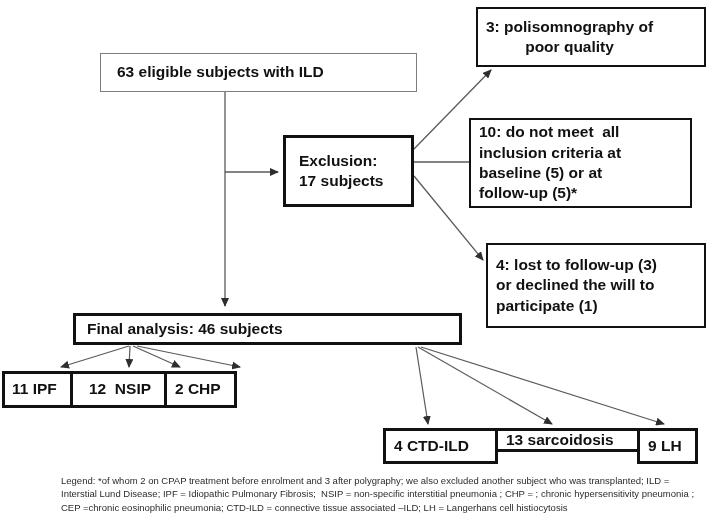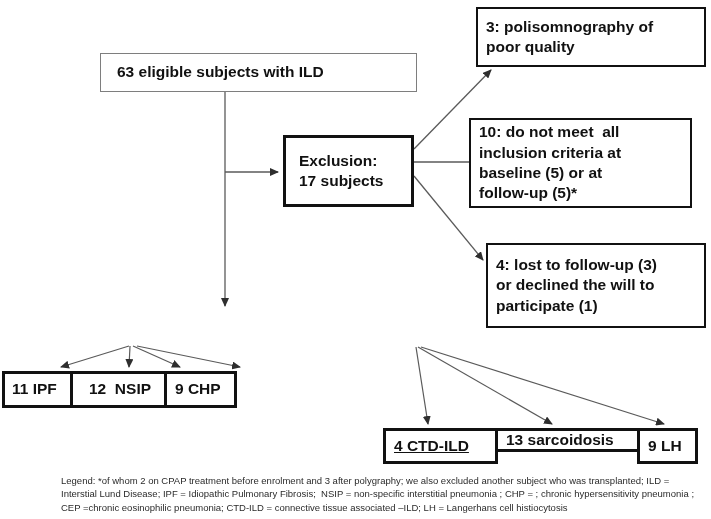--- a/index.html
+++ b/index.html
@@ -52,21 +52,21 @@
 
     <line x1="416" y1="347" x2="428" y2="424" stroke="#5a5a5a" stroke-width="1.2" marker-end="url(#ah)"></line>
     <line x1="418" y1="347" x2="552" y2="424" stroke="#5a5a5a" stroke-width="1.2" marker-end="url(#ah)"></line>
     <line x1="421" y1="347" x2="664" y2="424" stroke="#5a5a5a" stroke-width="1.2" marker-end="url(#ah)"></line>
   </svg>
 
   <div class="box thin" style="left:100px;top:26px;width:317px;height:39px;padding-left:16px;margin-top:27px;">
     <span class="lbl">63 eligible subjects with ILD</span>
   </div>
 
-  <div class="box" style="left:476px;top:7px;width:230px;height:60px;padding-left:8px;">
+  <div class="box" style="left:476px;top:7px;width:230px;height:60px;padding-left:8px;text-align:center;">
     <span class="lbl">3: polisomnography of
 poor quality</span>
   </div>
 
   <div class="box thick" style="left:283px;top:135px;width:131px;height:72px;padding-left:13px;">
     <span class="lbl">Exclusion:
 17 subjects</span>
   </div>
 
   <div class="box" style="left:469px;top:118px;width:223px;height:90px;padding-left:8px;">
@@ -75,32 +75,35 @@
 baseline (5) or at
 follow-up (5)*</span>
   </div>
 
   <div class="box" style="left:486px;top:243px;width:220px;height:85px;padding-left:8px;">
     <span class="lbl">4: lost to follow-up (3)
 or declined the will to
 participate (1)</span>
   </div>
 
+  <div class="box thick" style="left:73px;top:313px;width:389px;height:32px;padding-left:11px;">
+    <span class="lbl">Final analysis: 46 subjects</span>
+  </div>
 
   <div class="box thick" style="left:2px;top:371px;width:71px;height:37px;padding-left:7px;">
     <span class="lbl">11 IPF</span>
   </div>
   <div class="box thick" style="left:70px;top:371px;width:97px;height:37px;padding-left:16px;">
     <span class="lbl">12  NSIP</span>
   </div>
   <div class="box thick" style="left:164px;top:371px;width:73px;height:37px;padding-left:8px;">
-    <span class="lbl">9 CHP</span>
+    <span class="lbl">2 CHP</span>
   </div>
 
-  <div class="box thick" style="left:383px;top:428px;width:115px;height:36px;padding-left:8px;text-decoration:underline;">
+  <div class="box thick" style="left:383px;top:428px;width:115px;height:36px;padding-left:8px;">
     <span class="lbl">4 CTD-ILD</span>
   </div>
   <div class="box thick" style="left:495px;top:428px;width:145px;height:24px;padding-left:8px;">
     <span class="lbl">13 sarcoidosis</span>
   </div>
   <div class="box thick" style="left:637px;top:428px;width:61px;height:36px;padding-left:8px;">
     <span class="lbl">9 LH</span>
   </div>
 
   <div class="legend">Legend: *of whom 2 on CPAP treatment before enrolment and 3 after polygraphy; we also excluded another subject who was transplanted; ILD =

